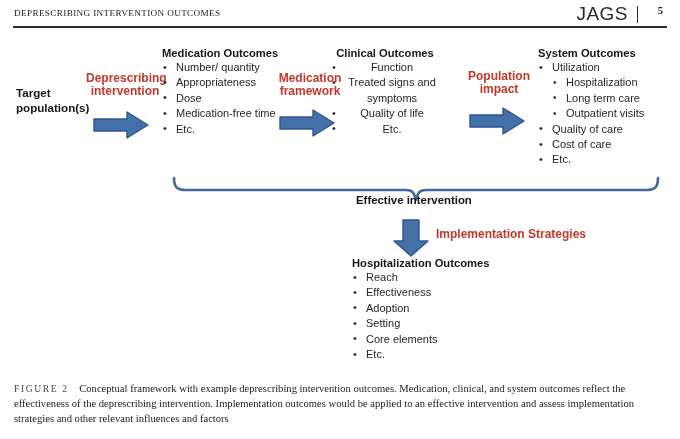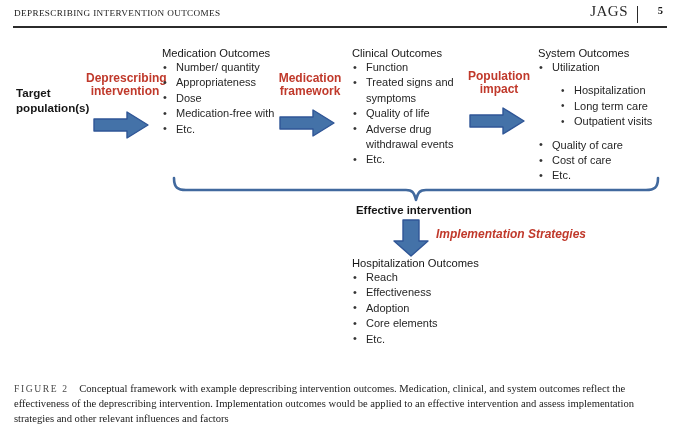--- a/index.html
+++ b/index.html
@@ -30,22 +30,22 @@
     font-family: "Liberation Serif", serif;
     font-size: 9.2px;
     letter-spacing: 0.35px;
     color: #1b1b1b;
     white-space: nowrap;
   }
   #running-head .rh-journal {
     position: absolute;
     right: 52px;
     top: 3px;
-    font-family: Liberation Serif, serif;
-    font-size: 15px;
+    font-family: Liberation Sans, sans-serif;
+    font-size: 19px;
     color: #2a2a2a;
     letter-spacing: 0.5px;
   }
   #running-head .rh-divider {
     position: absolute;
     right: 42px;
     top: 6px;
     width: 1px;
     height: 17px;
     background: #2a2a2a;
@@ -75,21 +75,21 @@
     top: 34px;
     width: 680px;
     height: 336px;
   }
 
   .blk {
     position: absolute;
   }
   .blk-title {
     font-size: 11.2px;
-    font-weight: normal;
+    font-weight: bold;
     color: #161616;
     white-space: nowrap;
     line-height: 14px;
   }
   ul.blist {
     list-style: none;
     margin: 0;
     padding: 0;
   }
   ul.blist > li {
@@ -102,21 +102,21 @@
   ul.blist > li::before {
     content: "\2022";
     position: absolute;
     left: 1px;
     top: -0.5px;
     font-size: 11px;
     color: #333;
   }
   ul.blist ul.sub {
     list-style: none;
-    margin: 8px;
+    margin: 0;
     padding: 0;
   }
   ul.blist ul.sub > li {
     position: relative;
     padding-left: 14px;
     font-size: 11px;
     line-height: 15.4px;
     color: #262626;
   }
   ul.blist ul.sub > li::before {
@@ -202,40 +202,39 @@
   <svg class="arrow-svg" style="left:92px; top:76px;" width="58" height="30" viewBox="0 0 58 30">
     <polygon points="2,9 35,9 35,2 56,15 35,28 35,21 2,21" fill="#4472a8" stroke="#2f5596" stroke-width="1.4" stroke-linejoin="round"></polygon>
   </svg>
 
   <div class="blk" style="left:162px; top:12px; width:126px;">
     <div class="blt blk-title">Medication Outcomes</div>
     <ul class="blist">
       <li>Number/ quantity</li>
       <li>Appropriateness</li>
       <li>Dose</li>
-      <li>Medication-free with</li>
+      <li>Medication-free time</li>
       <li>Etc.</li>
     </ul>
   </div>
 
   <div class="red-label" style="left:274px; top:38px; width:72px;">
     <span>Medication</span><br>
     <span>framework</span>
   </div>
   <svg class="arrow-svg" style="left:278px; top:74px;" width="58" height="30" viewBox="0 0 58 30">
     <polygon points="2,9 35,9 35,2 56,15 35,28 35,21 2,21" fill="#4472a8" stroke="#2f5596" stroke-width="1.4" stroke-linejoin="round"></polygon>
   </svg>
 
-  <div class="blk" style="left:352px; top:12px; width:108px;">
+  <div class="blk" style="left:331px; top:12px; width:108px;text-align:center;">
     <div class="blk-title">Clinical Outcomes</div>
     <ul class="blist">
       <li>Function</li>
       <li>Treated signs and symptoms</li>
       <li>Quality of life</li>
-      <li>Adverse drug withdrawal events</li>
       <li>Etc.</li>
     </ul>
   </div>
 
   <div class="red-label" style="left:466px; top:36px; width:66px;">
     <span>Population</span><br>
     <span>impact</span>
   </div>
   <svg class="arrow-svg" style="left:468px; top:72px;" width="58" height="30" viewBox="0 0 58 30">
     <polygon points="2,9 35,9 35,2 56,15 35,28 35,21 2,21" fill="#4472a8" stroke="#2f5596" stroke-width="1.4" stroke-linejoin="round"></polygon>
@@ -255,34 +254,35 @@
       <li>Quality of care</li>
       <li>Cost of care</li>
       <li>Etc.</li>
     </ul>
   </div>
 
   <svg class="brace-svg" style="left:168px; top:140px;" width="496" height="34" viewBox="0 0 496 34">
     <path d="M6,4 C6,14 10,16 18,16 L238,16 C244,16 246,18 248,26 C250,18 252,16 258,16 L478,16 C486,16 490,14 490,4" fill="none" stroke="#41699e" stroke-width="2.6" stroke-linecap="round" stroke-linejoin="round"></path>
   </svg>
 
-  <div class="eff-label" style="left:356px; top:170px;">Effective intervention</div>
+  <div class="eff-label" style="left:356px; top:160px;">Effective intervention</div>
 
   <svg class="arrow-svg" style="left:392px; top:184px;" width="38" height="40" viewBox="0 0 38 40">
     <polygon points="11,2 27,2 27,23 36,23 19,38 2,23 11,23" fill="#4472a8" stroke="#2f5596" stroke-width="1.4" stroke-linejoin="round"></polygon>
   </svg>
 
-  <div class="red-label" style="left:436px; top:194px; text-align:center;font-style:italic;">Implementation Strategies</div>
+  <div class="red-label" style="left:436px; top:194px; text-align:center;">Implementation Strategies</div>
 
   <div class="blk" style="left:352px; top:222px; width:160px;">
     <div class="blk-title">Hospitalization Outcomes</div>
     <ul class="blist">
       <li>Reach</li>
       <li>Effectiveness</li>
       <li>Adoption</li>
+      <li>Setting</li>
       <li>Core elements</li>
       <li>Etc.</li>
     </ul>
   </div>
 
 </div>
 
 <div id="figure-caption">
   <span class="cap-tag">FIGURE 2</span>&nbsp;&nbsp;&nbsp;&nbsp;<span class="cap-text">Conceptual framework with example deprescribing intervention outcomes. Medication, clinical, and system outcomes reflect the effectiveness of the deprescribing intervention. Implementation outcomes would be applied to an effective intervention and assess implementation strategies and other relevant influences and factors</span>
 </div>

